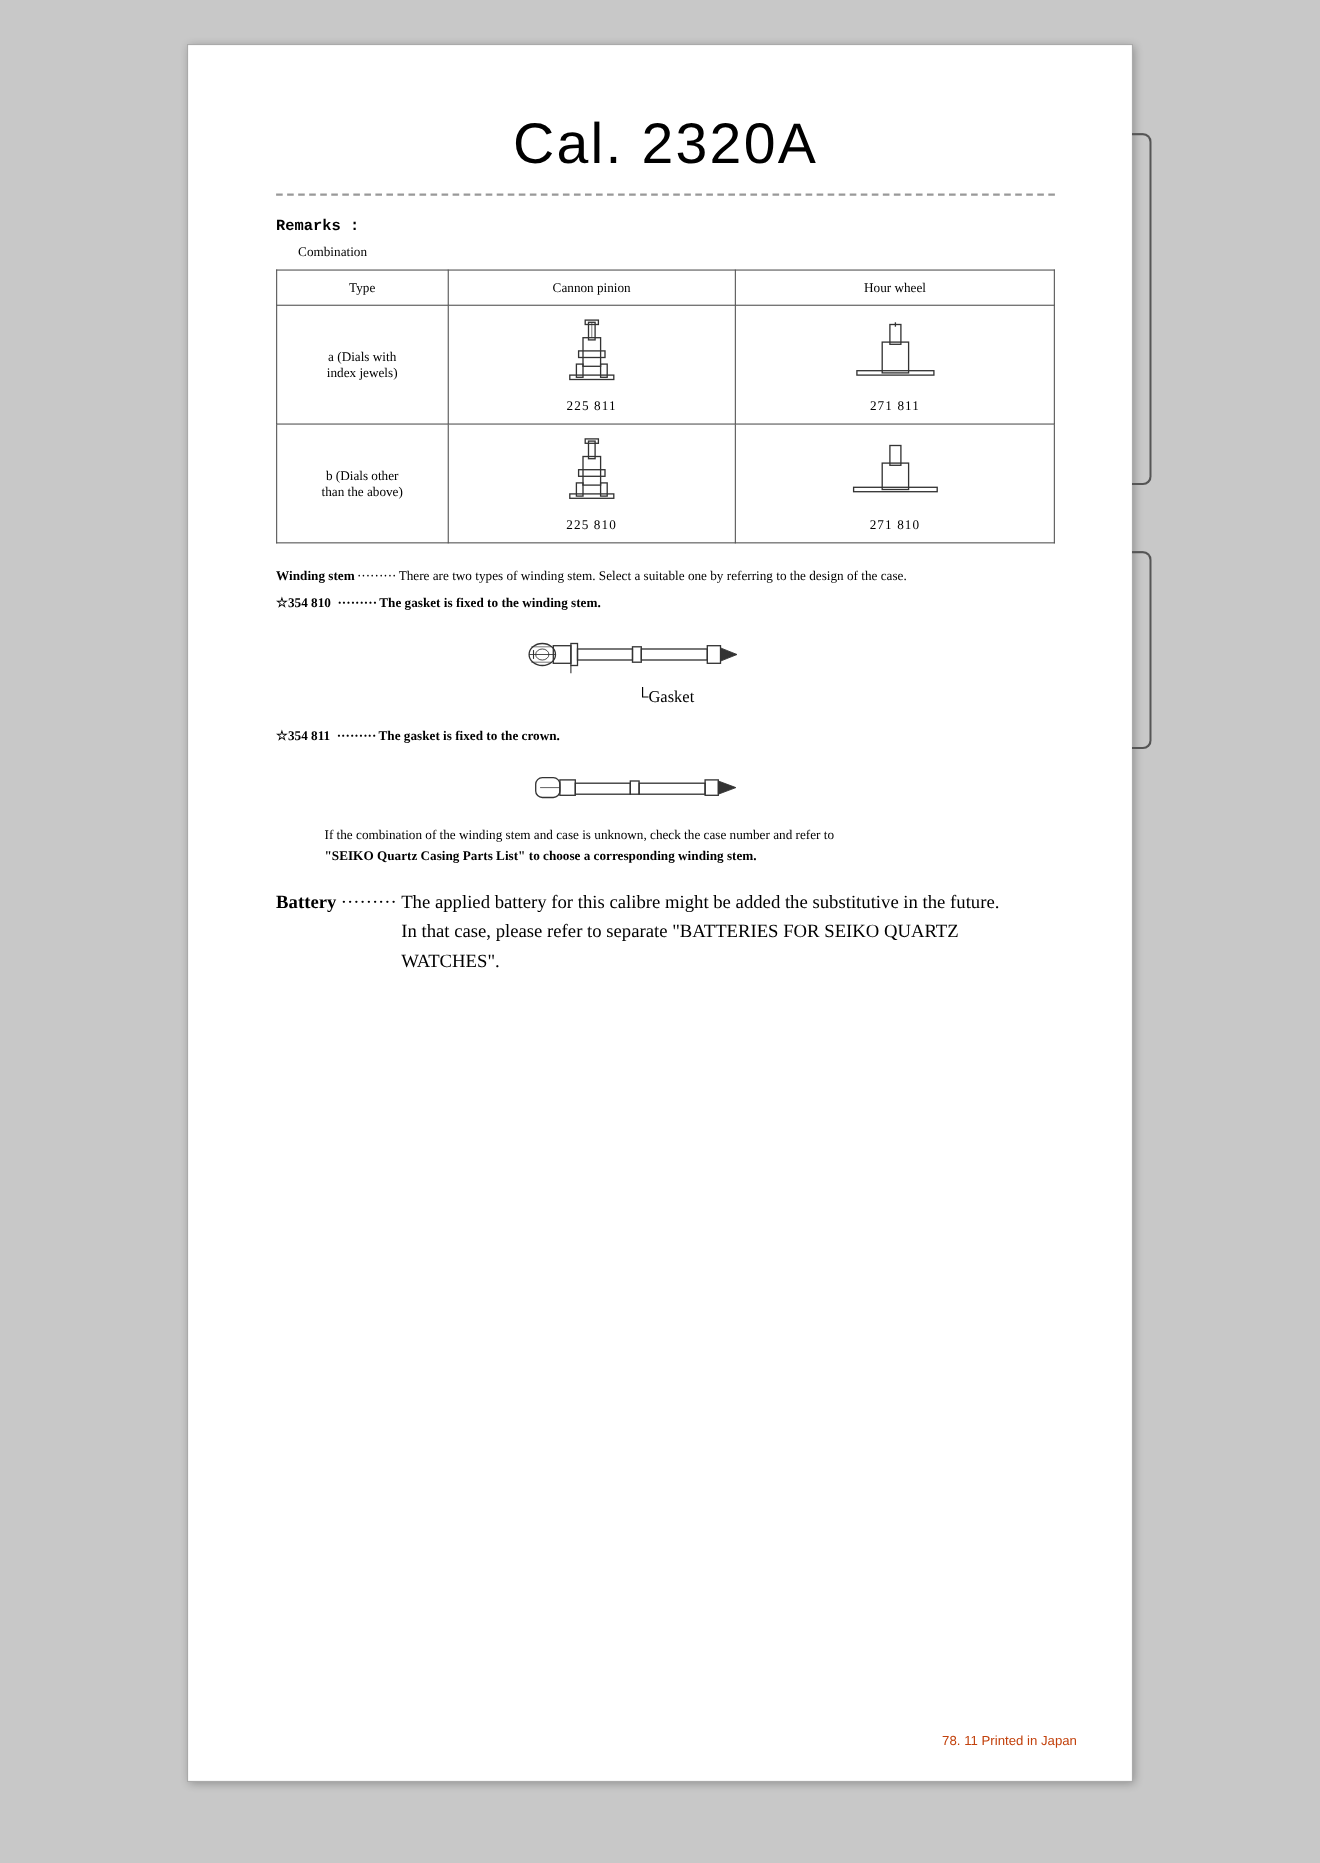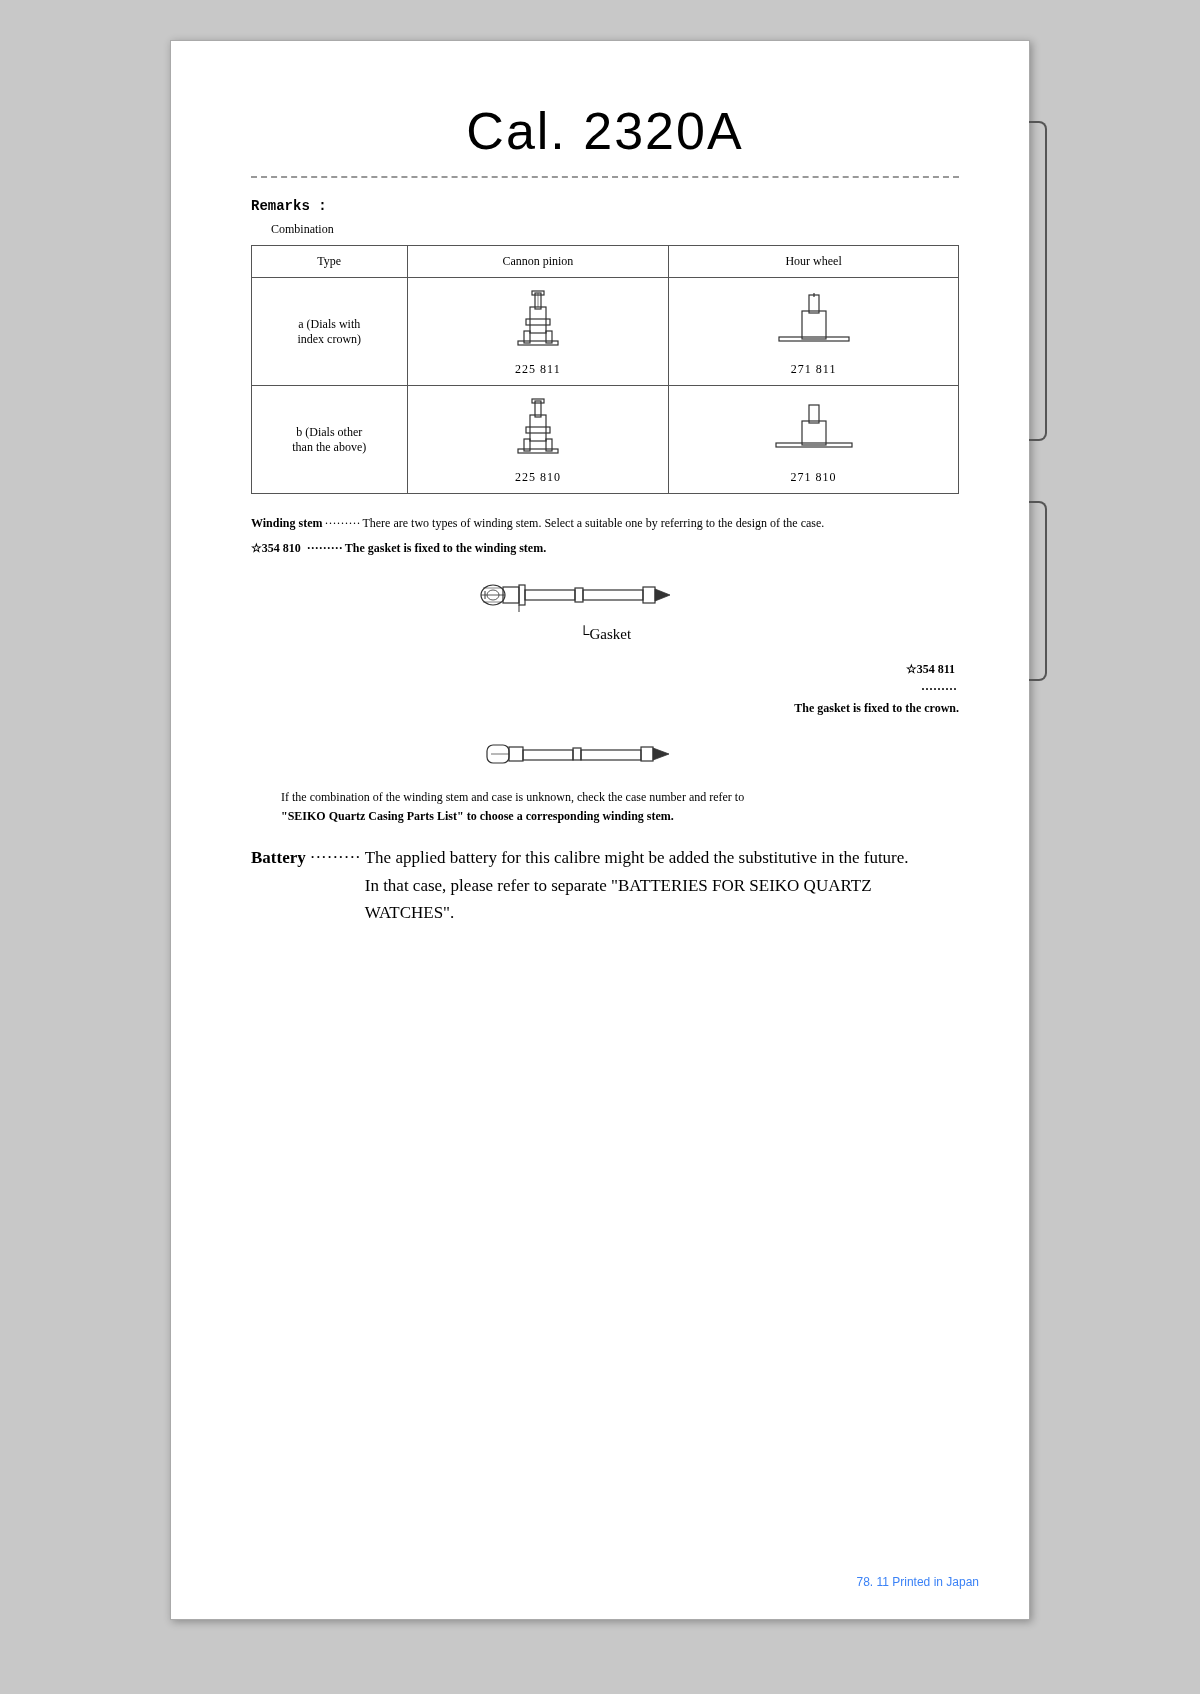--- a/index.html
+++ b/index.html
@@ -136,21 +136,21 @@
       display: flex;
       align-items: flex-start;
     }
 
     
     .footer {
       position: absolute;
       bottom: 30px;
       right: 50px;
       font-size: 12px;
-      color: #3b82f6;
+      color: #c2410c;
       font-family: Arial, sans-serif;
     }
 
     
     .right-bracket {
       position: absolute;
       right: -18px;
       top: 80px;
       width: 18px;
       height: 320px;
@@ -189,21 +189,21 @@
         <th>Type</th>
         <th>Cannon pinion</th>
         <th>Hour wheel</th>
       </tr>
     </thead>
     <tbody>
 
       <tr>
         <td class="type-cell">
           <span>a (Dials with</span><br>
-          <span>index crown)</span>
+          <span>index jewels)</span>
         </td>
         <td>
           <div class="part-img">
 
             <svg width="60" height="65" viewBox="0 0 60 65">
 
               <rect x="10" y="52" width="40" height="4" fill="none" stroke="#333" stroke-width="1.2"></rect>
 
               <rect x="16" y="42" width="6" height="12" fill="none" stroke="#333" stroke-width="1.2"></rect>
               <rect x="38" y="42" width="6" height="12" fill="none" stroke="#333" stroke-width="1.2"></rect>
@@ -315,21 +315,21 @@
         <line x1="44" y1="31" x2="44" y2="38" stroke="#333" stroke-width="1"></line>
 
         <line x1="8" y1="14" x2="26" y2="14" stroke="#333" stroke-width="0.6"></line>
         <line x1="8" y1="28" x2="26" y2="28" stroke="#333" stroke-width="0.6"></line>
 
         <ellipse cx="18" cy="21" rx="6" ry="5" fill="none" stroke="#333" stroke-width="0.8"></ellipse>
       </svg>
     </div>
     <div class="gasket-label">└Gasket</div>
 
-    <div class="star-item" style="margin-top:8px;flex-direction:column;">
+    <div class="star-item" style="margin-top:8px;">
       <span class="star-num">☆354 811</span>
       <span style="margin: 0 2px;">·········</span>
       <span>The gasket is fixed to the crown.</span>
     </div>
 
     <div class="stem-diagram">
       <svg width="240" height="38" viewBox="0 0 240 38">
 
         <rect x="2" y="11" width="22" height="18" rx="6" ry="6" fill="none" stroke="#333" stroke-width="1.2"></rect>
 
@@ -342,21 +342,21 @@
         <rect x="88" y="14" width="8" height="12" fill="none" stroke="#333" stroke-width="1.2"></rect>
 
         <rect x="96" y="16" width="60" height="10" fill="none" stroke="#333" stroke-width="1.2"></rect>
 
         <rect x="156" y="13" width="12" height="14" fill="none" stroke="#333" stroke-width="1.2"></rect>
 
         <polygon points="168,14 184,20 168,26" fill="#333" stroke="#333" stroke-width="0.8"></polygon>
       </svg>
     </div>
 
-    <div style="margin-top: 16px; margin-left: 30px;">
+    <div style="margin-top: 16px; margin-left: 44px;">
       <p style="font-size:12px; line-height:1.6;">
         <span>If the combination of the winding stem and case is unknown, check the case number and refer to</span><br>
         <strong>"SEIKO Quartz Casing Parts List" to choose a corresponding winding stem.</strong>
       </p>
     </div>
   </div>
 
   <div class="battery-section">
     <div class="battery-line">
       <span class="winding-label">Battery</span>

